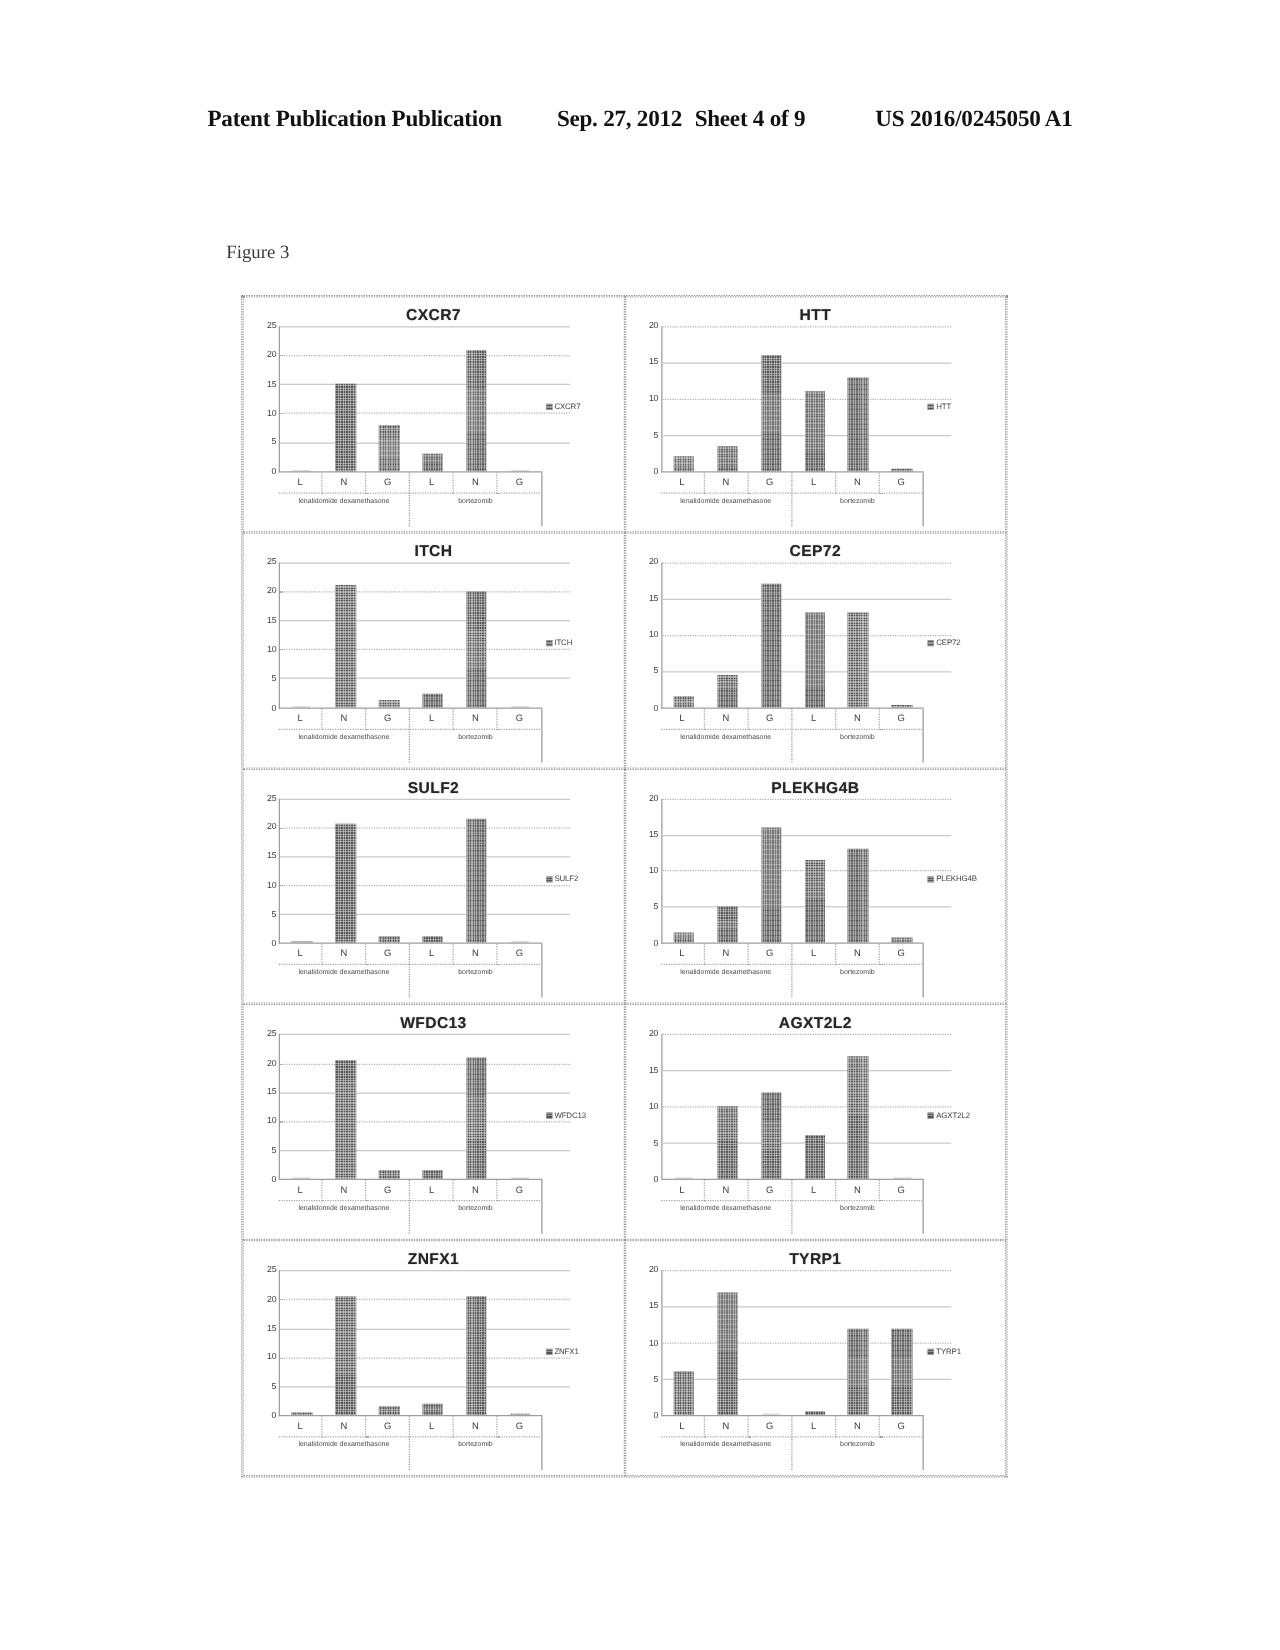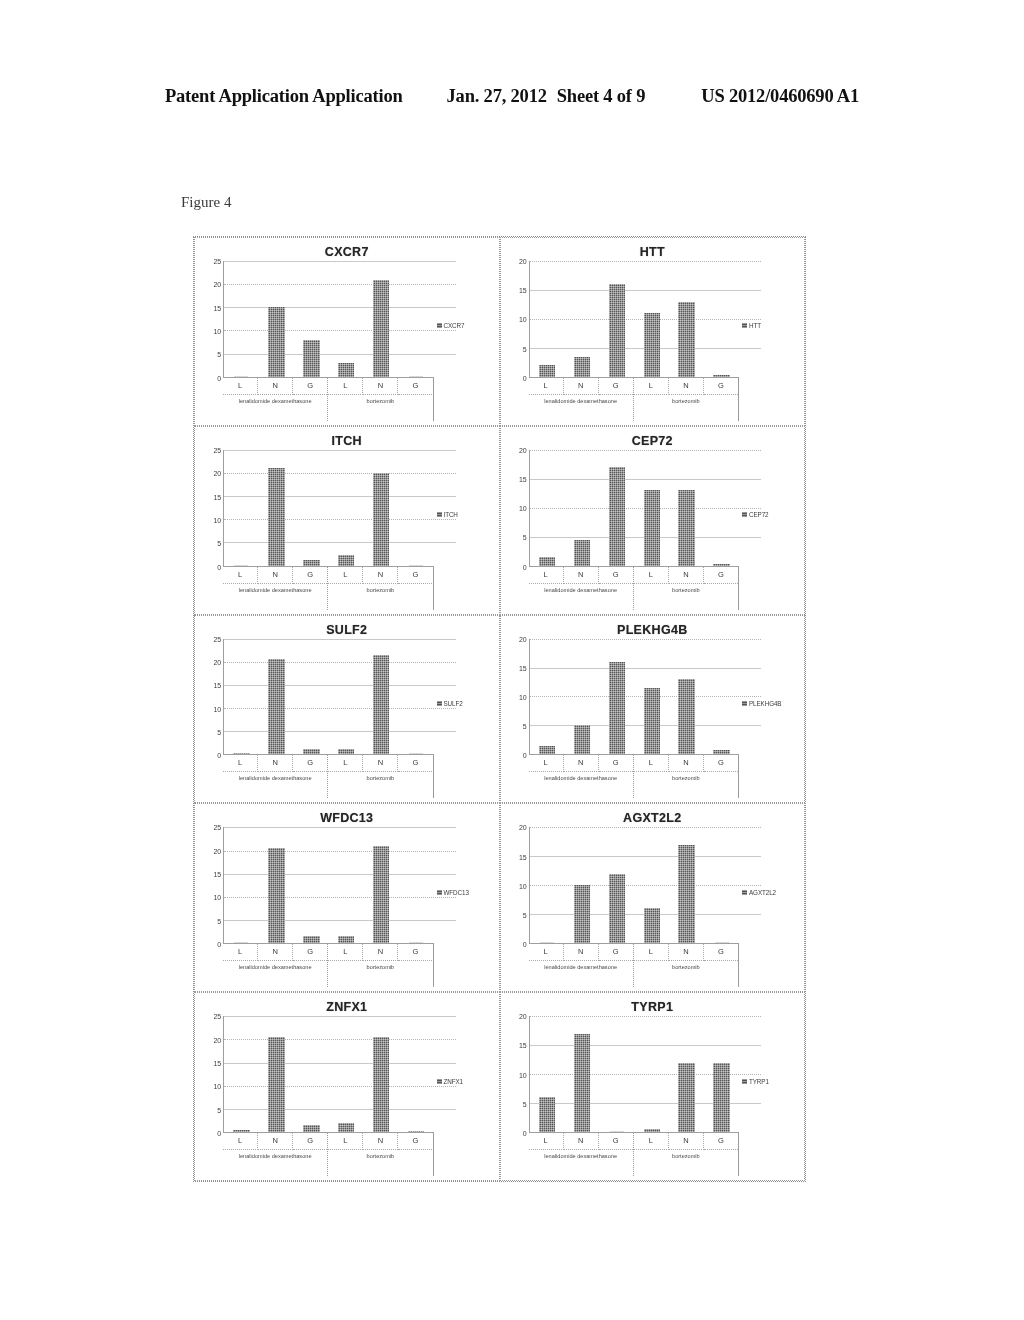--- a/index.html
+++ b/index.html
@@ -225,27 +225,27 @@
     color:#3d3d3d;
     white-space:nowrap;
     filter:blur(0.3px);
     letter-spacing:-0.1px;
   }
 </style>
 </head>
 <body>
 
 <div class="pub-header">
-  <span class="seg seg-title">Patent Application Application</span>
-  <span class="seg seg-date">Jan. 27, 2012</span>
+  <span class="seg seg-title">Patent Publication Publication</span>
+  <span class="seg seg-date">Sep. 27, 2012</span>
   <span class="seg seg-sheet">Sheet 4 of 9</span>
-  <span class="seg seg-num">US 2012/0460690 A1</span>
+  <span class="seg seg-num">US 2016/0245050 A1</span>
 </div>
 
-<div class="figure-label">Figure 4</div>
+<div class="figure-label">Figure 3</div>
 
 <div class="figure-frame">
   <div class="chart-grid" id="chart-grid">
       <div class="chart-cell">
         <div class="chart">
           <div class="chart-title">CXCR7</div>
           <div class="chart-body">
             <div class="plot-wrap">
               <div class="plot-row">
                 <div class="y-axis">

